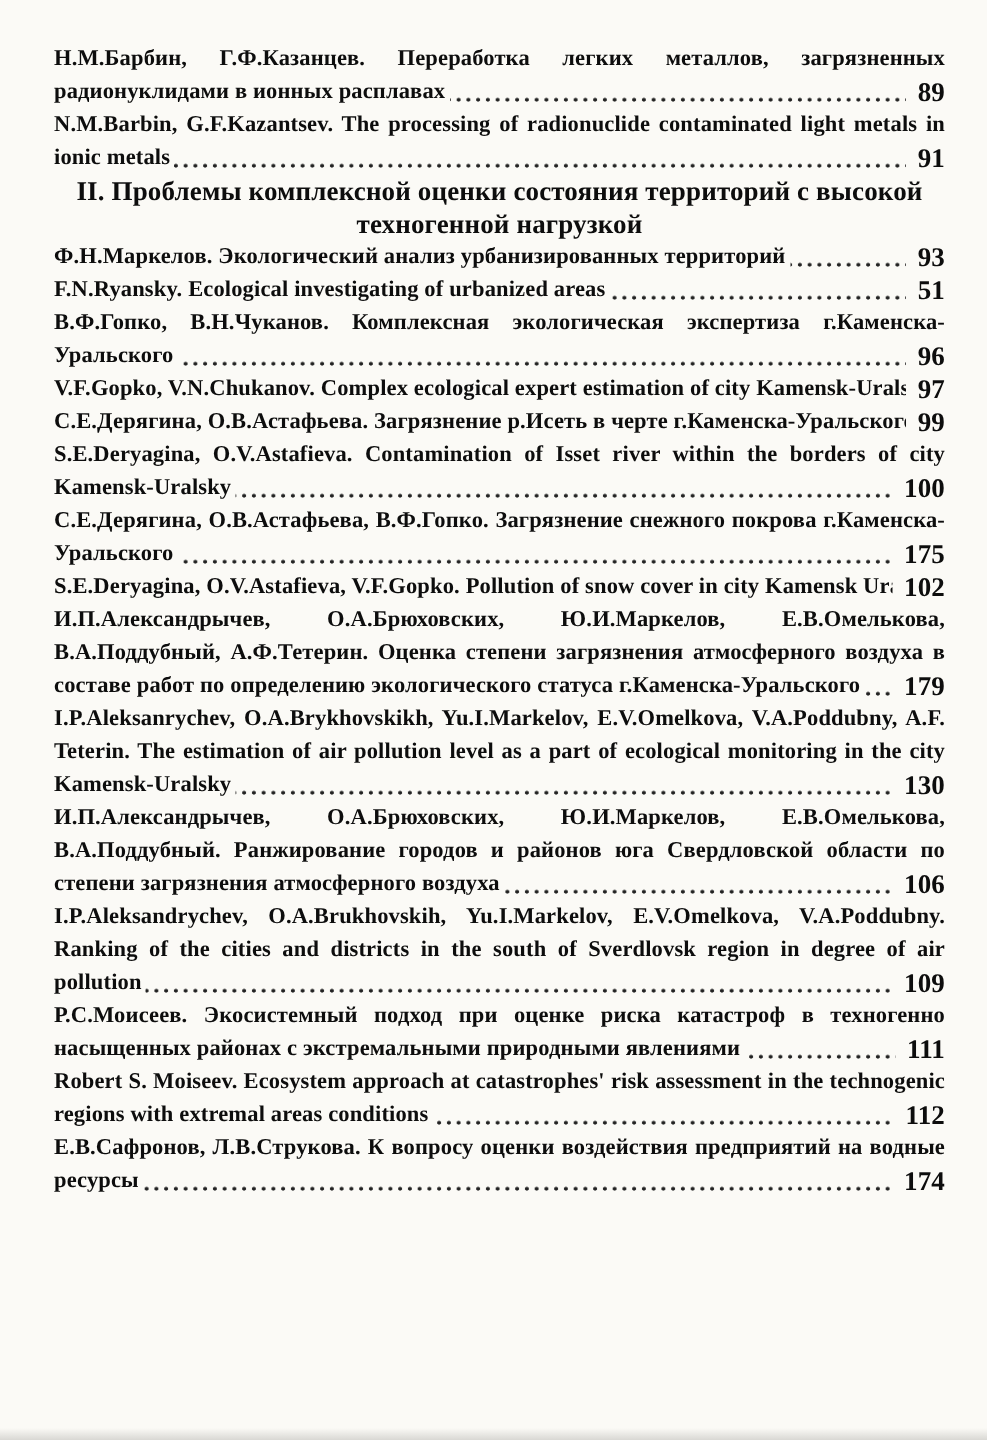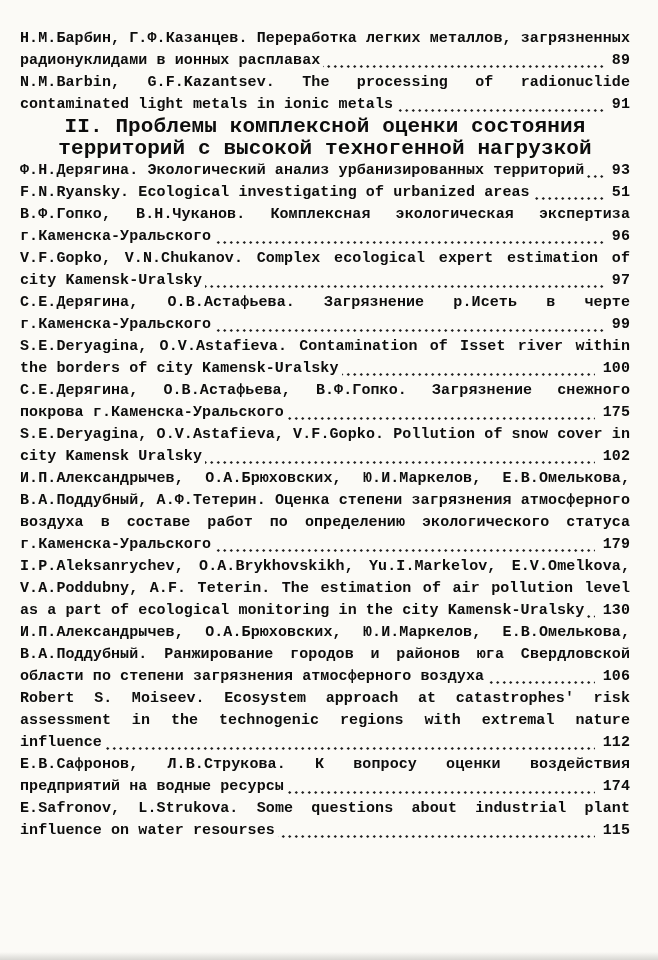--- a/index.html
+++ b/index.html
@@ -8,22 +8,21 @@
   body {
     width: 658px;
     height: 960px;
     background: var(--paper);
     position: relative;
     overflow: hidden;
     font-family: "Liberation Serif", serif;
     color: var(--ink);
   }
   .toc {
-    padding: 28px 28px 0 20px;
-    font-family: Liberation Mono, monospace;
+    padding: 28px 28px 0 36px;
   }
   .entry {
     position: relative;
     overflow: hidden;
     text-align: justify;
     font-size: 15px;
     font-weight: 700;
     line-height: 22px;
     letter-spacing: 0.1px;
   }
@@ -48,26 +47,26 @@
     padding-right: 3px;
   }
   .entry .pg {
     position: absolute;
     right: 0;
     bottom: 0;
     z-index: 2;
     background: var(--paper);
     padding-left: 8px;
     line-height: 22px;
-    font-size: 15px;
+    font-size: 18px;
     font-weight: 700;
   }
   .section {
     text-align: center;
-    font-size: 21px;
+    font-size: 18px;
     font-weight: 700;
     line-height: 22px;
     letter-spacing: 0.1px;
   }
   .scan-shadow {
     position: absolute;
     left: 0;
     right: 0;
     bottom: 0;
     height: 8px;
@@ -84,21 +83,21 @@
     <span class="pg">89</span>
   </div>
     <div class="entry">
     <span class="txt">N.M.Barbin, G.F.Kazantsev. The processing of radionuclide contaminated light metals in ionic metals</span>
     <span class="pg">91</span>
   </div>
     <div class="section">
     <span>II. Проблемы комплексной оценки состояния территорий с высокой техногенной нагрузкой</span>
   </div>
     <div class="entry">
-    <span class="txt">Ф.Н.Дерягина. Экологический анализ урбанизированных территорий</span>
+    <span class="txt">Ф.Н.Маркелов. Экологический анализ урбанизированных территорий</span>
     <span class="pg">93</span>
   </div>
     <div class="entry">
     <span class="txt">F.N.Ryansky. Ecological investigating of urbanized areas</span>
     <span class="pg">51</span>
   </div>
     <div class="entry">
     <span class="txt">В.Ф.Гопко, В.Н.Чуканов. Комплексная экологическая экспертиза г.Каменска-Уральского</span>
     <span class="pg">96</span>
   </div>
@@ -128,26 +127,30 @@
   </div>
     <div class="entry">
     <span class="txt">I.P.Aleksanrychev, O.A.Brykhovskikh, Yu.I.Markelov, E.V.Omelkova, V.A.Poddubny, A.F. Teterin. The estimation of air pollution level as a part of ecological monitoring in the city Kamensk-Uralsky</span>
     <span class="pg">130</span>
   </div>
     <div class="entry">
     <span class="txt">И.П.Александрычев, О.А.Брюховских, Ю.И.Маркелов, Е.В.Омелькова, В.А.Поддубный. Ранжирование городов и районов юга Свердловской области по степени загрязнения атмосферного воздуха</span>
     <span class="pg">106</span>
   </div>
     <div class="entry">
-    <span class="txt">Robert S. Moiseev. Ecosystem approach at catastrophes' risk assessment in the technogenic regions with extremal nature influence</span>
+    <span class="txt">I.P.Aleksandrychev, O.A.Brukhovskih, Yu.I.Markelov, E.V.Omelkova, V.A.Poddubny. Ranking of the cities and districts in the south of Sverdlovsk region in degree of air pollution</span>
+    <span class="pg">109</span>
+  </div>
+    <div class="entry">
+    <span class="txt">Р.С.Моисеев. Экосистемный подход при оценке риска катастроф в техногенно насыщенных районах с экстремальными природными явлениями</span>
+    <span class="pg">111</span>
+  </div>
+    <div class="entry">
+    <span class="txt">Robert S. Moiseev. Ecosystem approach at catastrophes' risk assessment in the technogenic regions with extremal areas conditions</span>
     <span class="pg">112</span>
   </div>
     <div class="entry">
     <span class="txt">Е.В.Сафронов, Л.В.Струкова. К вопросу оценки воздействия предприятий на водные ресурсы</span>
     <span class="pg">174</span>
   </div>
-    <div class="entry">
-    <span class="txt">E.Safronov, L.Strukova. Some questions about industrial plant influence on water resourses</span>
-    <span class="pg">115</span>
-  </div>
   </div>
 
 <div class="scan-shadow"></div>
 
 </body></html>

